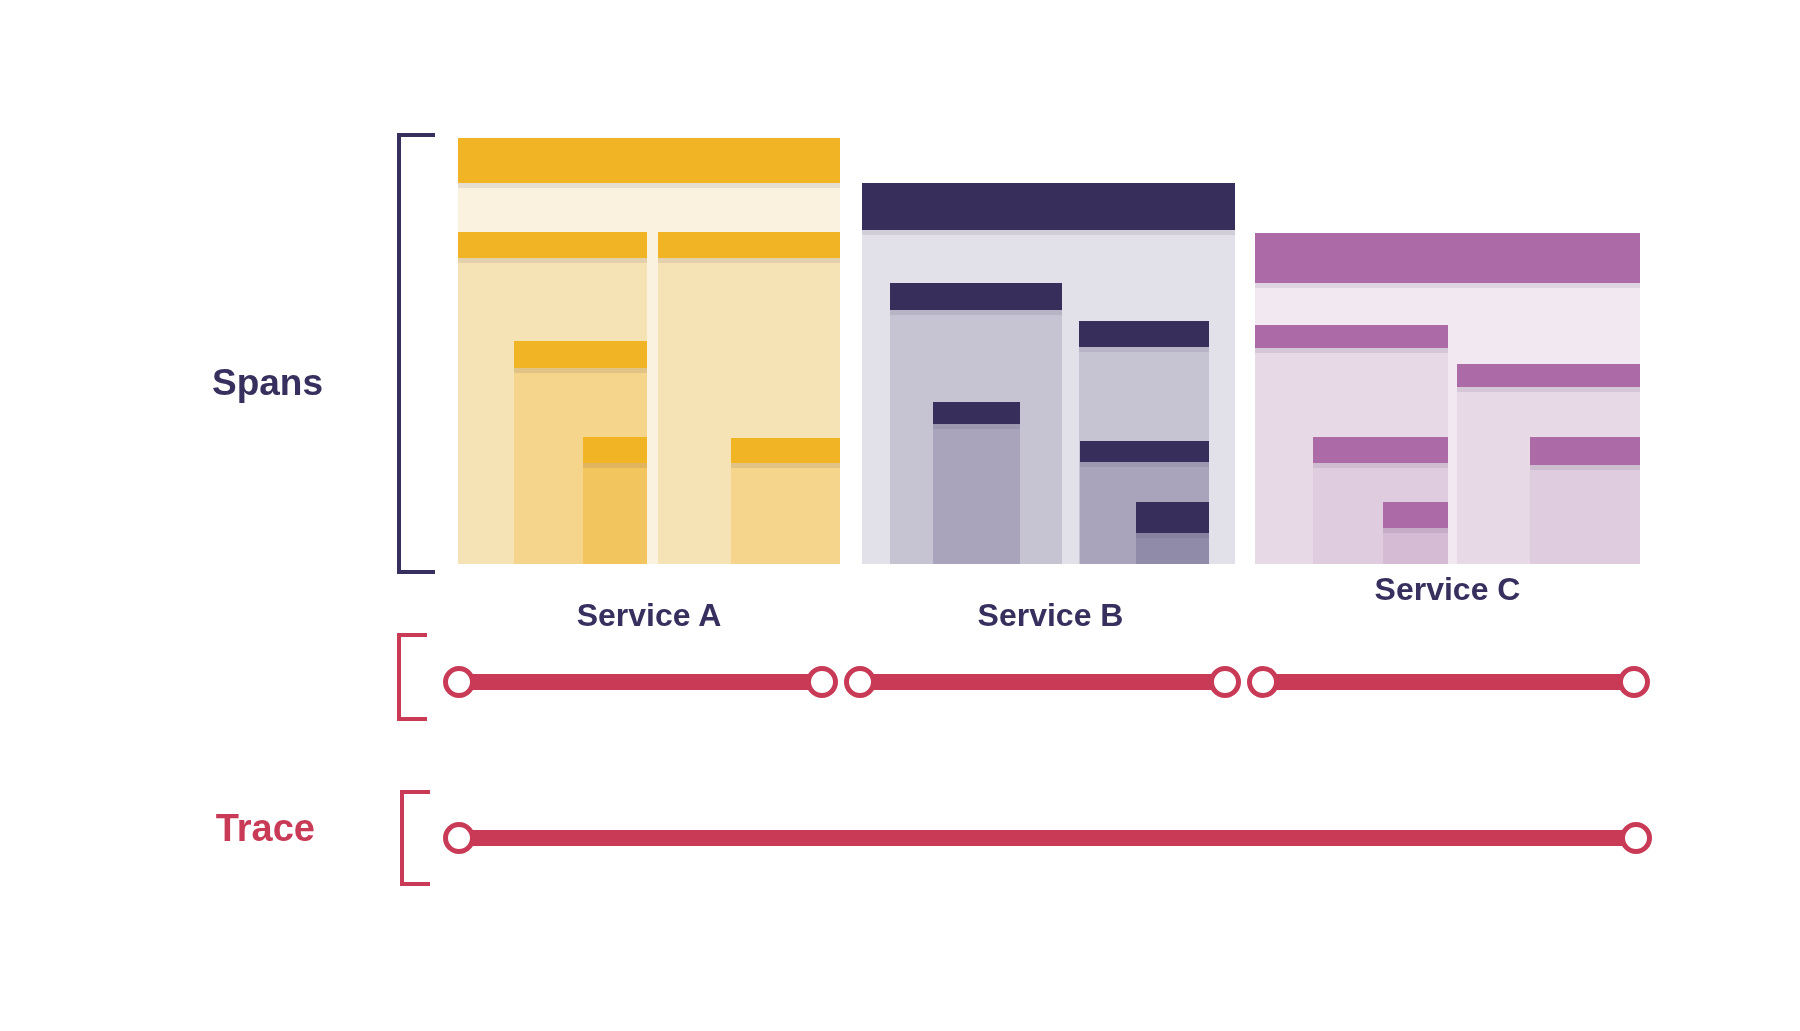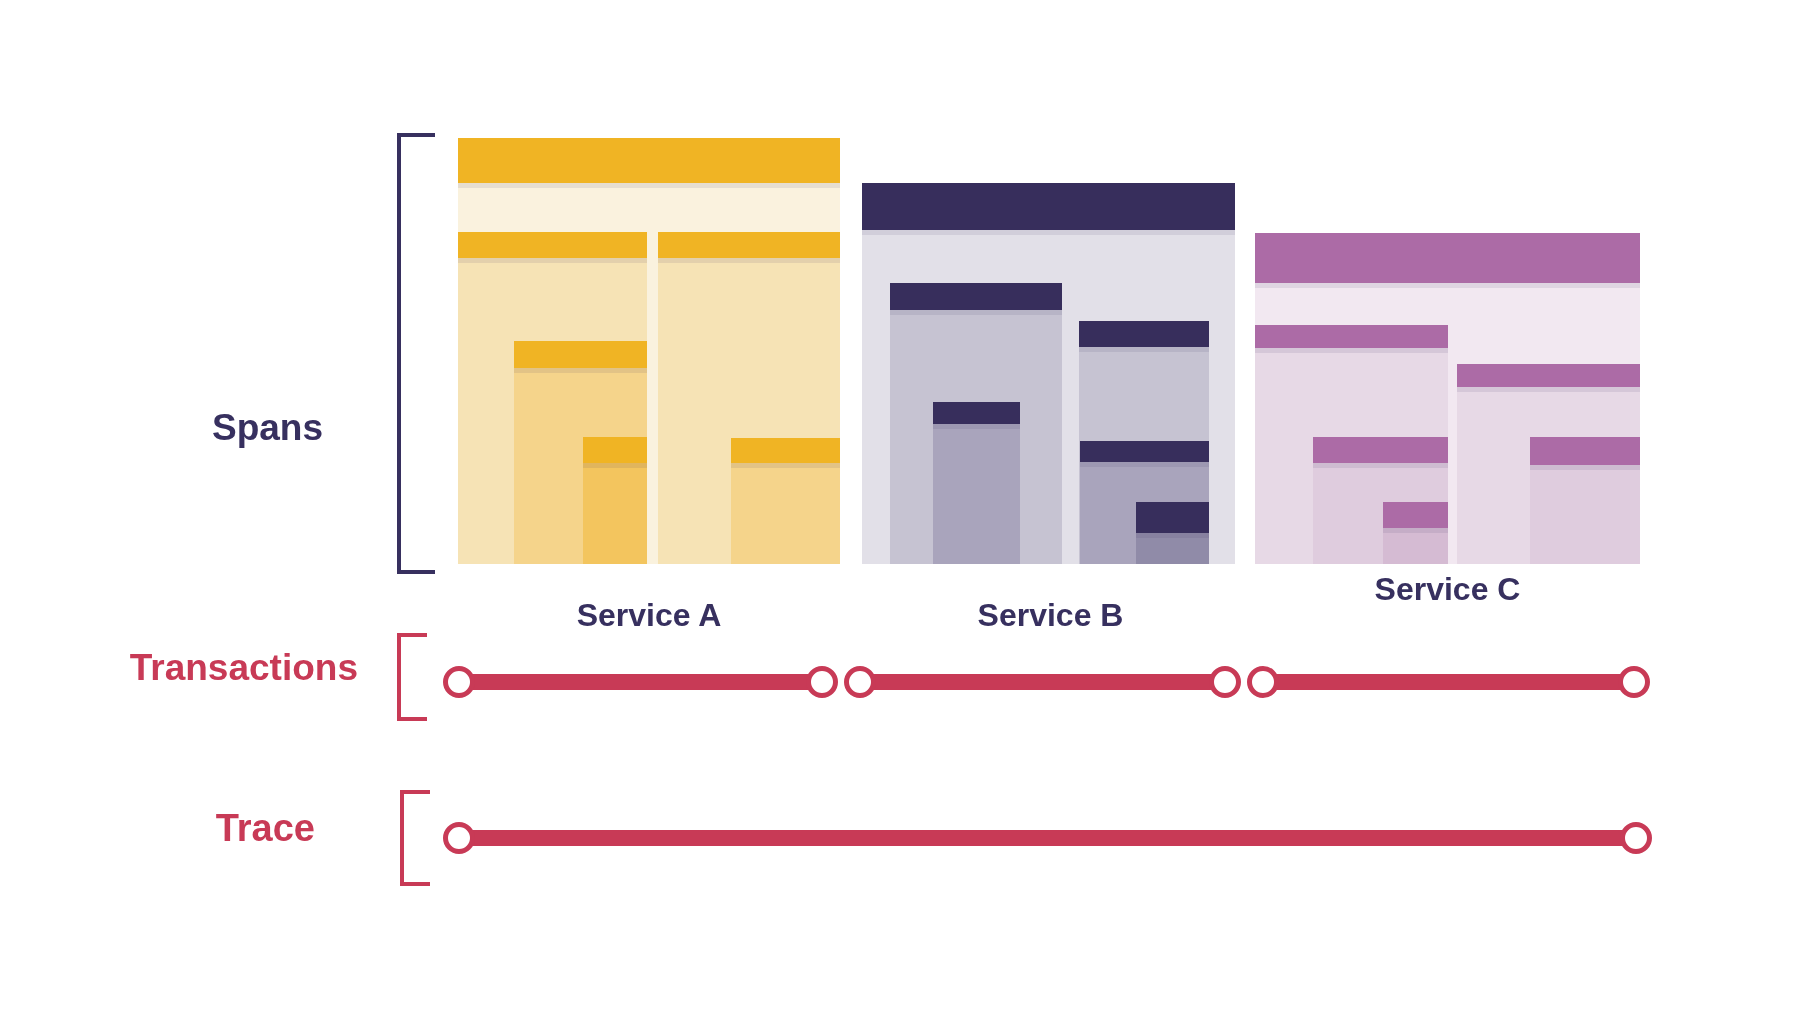--- a/index.html
+++ b/index.html
@@ -11,21 +11,21 @@
     overflow: hidden;
     font-family: "Liberation Sans", sans-serif;
   }
   .side-label {
     position: absolute;
     font-weight: bold;
     font-size: 37px;
     line-height: 44px;
     white-space: nowrap;
   }
-  .side-label.navy { color: var(--navy-text); margin-top: 45px; }
+  .side-label.navy { color: var(--navy-text); }
   .side-label.crimson { color: var(--crimson); }
   .l-spans { right: 1477px; top: 361px; }
   .l-txn   { right: 1442px; top: 646px; }
   .l-trace { right: 1485px; top: 806px; font-size: 38px; }
 
   .bracket { position: absolute; border-style: solid; border-right: none; }
   .b-spans {
     left: 397px; top: 133px; width: 34px; height: 433px;
     border-color: var(--navy-text); border-width: 4px;
   }
@@ -67,21 +67,20 @@
 </style>
 </head>
 <body>
 
 <div class="canvas" style="--navy-text: #37305F; --crimson: #C83A56; --endpoint-fill: #FFFFFF;">
 
   <div class="bracket b-spans"></div>
   <div class="side-label navy l-spans">Spans</div>
 
   <div class="bracket b-txn"></div>
-  <div class="side-label crimson l-txn">Transactions</div>
 
   <div class="bracket b-trace"></div>
   <div class="side-label crimson l-trace">Trace</div>
 
   <div id="blocks">
       <div class="span-body" style="left: 458px; top: 138px; width: 382px; height: 426px; background: rgb(250, 242, 222);"></div>
       <div class="span-body" style="left: 458px; top: 232px; width: 189px; height: 332px; background: rgb(246, 227, 181);"></div>
       <div class="span-body" style="left: 658px; top: 232px; width: 182px; height: 332px; background: rgb(246, 227, 181);"></div>
       <div class="span-body" style="left: 514px; top: 341px; width: 133px; height: 223px; background: rgb(245, 212, 139);"></div>
       <div class="span-body" style="left: 731px; top: 438px; width: 109px; height: 126px; background: rgb(245, 212, 139);"></div>

